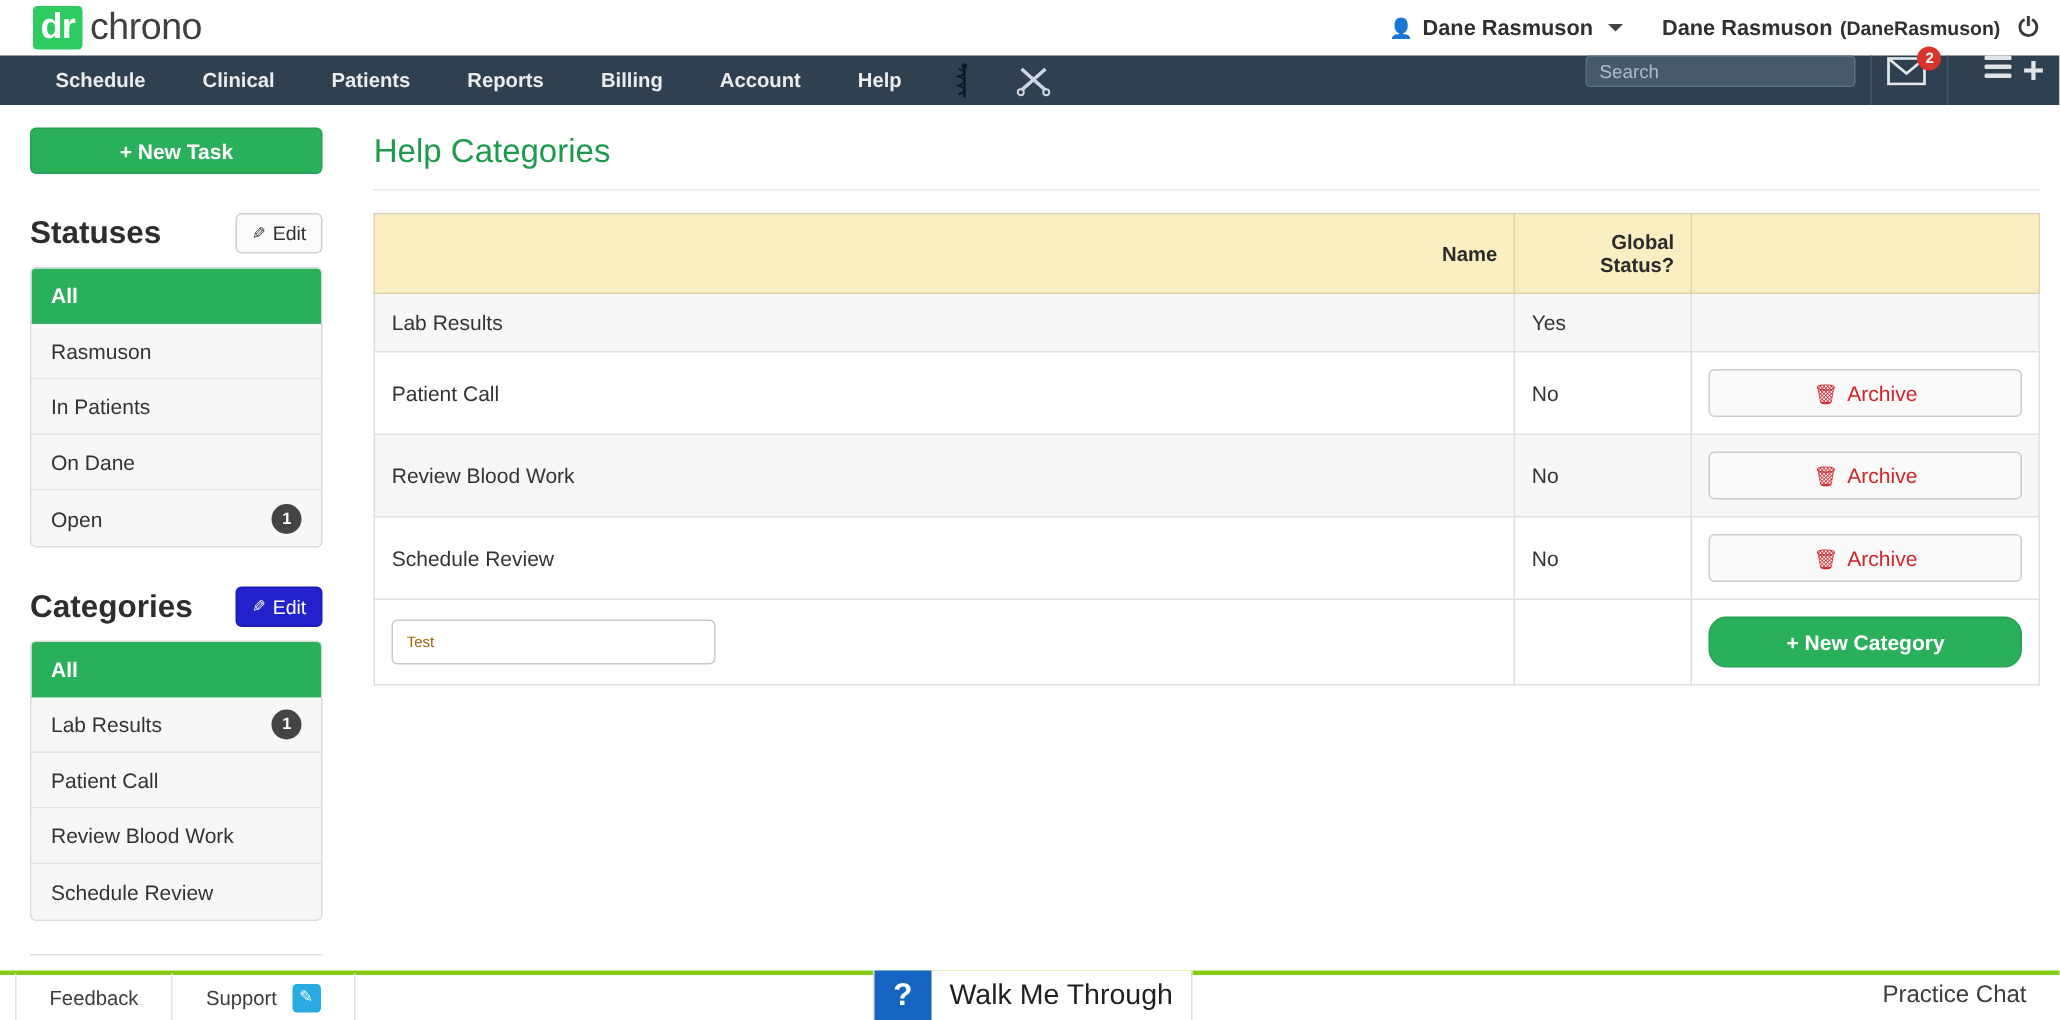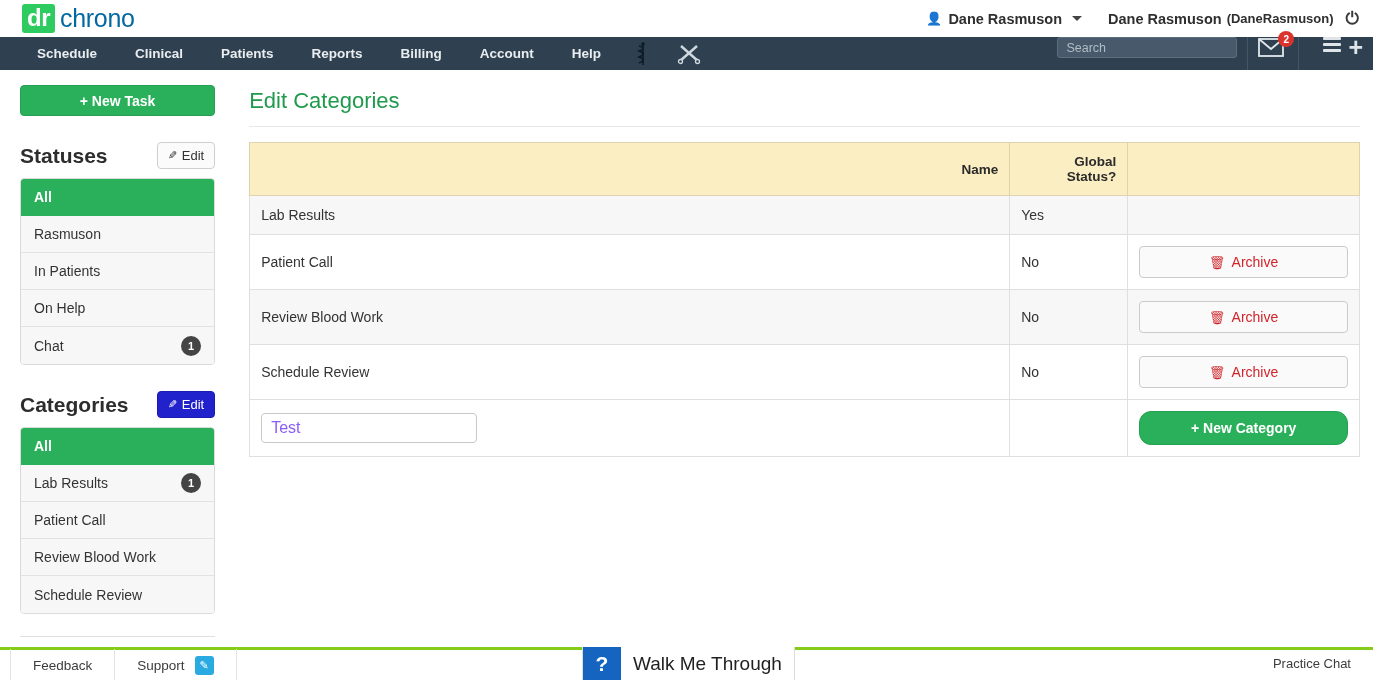--- a/index.html
+++ b/index.html
@@ -25,21 +25,21 @@
     background: #2ecc60;
     color: #fff;
     font-weight: bold;
     font-size: 24px;
     line-height: 26px;
     padding: 1px 5px 2px 5px;
     border-radius: 3px;
     letter-spacing: -0.5px;
   }
   .logo-chrono {
-    color: #0369a1;
+    color: #404040;
     font-size: 25px;
     margin-left: 5px;
     letter-spacing: -0.3px;
   }
   .topbar-right {
     display: flex; align-items: center; gap: 0px;
     font-size: 14.5px; font-weight: bold; color: #2f2f2f;
   }
   .user-menu { display: flex; align-items: center; gap: 6px; cursor: pointer; }
   .user-icon { font-size: 13px; color: #555; }
@@ -217,21 +217,21 @@
     border-radius: 4px;
     color: #d0242a; font-size: 14px;
     padding: 7px 10px; cursor: pointer;
     font-family: "Liberation Sans", sans-serif;
   }
   .trash { font-size: 13px; }
 
   .new-cat-input {
     width: 216px; height: 30px;
     border: 1px solid #c9c9c9; border-radius: 4px;
-    padding: 0 9px; font-size: 16px; color: #8b5cf6;
+    padding: 0 9px; font-size: 10px; color: #a16207;
     outline: none;
     font-family: "Liberation Sans", sans-serif;
   }
   .btn-new-cat {
     width: 100%;
     background: #2ab05b; border: 1px solid #26a053;
     border-radius: 12px; color: #fff;
     font-size: 14px; font-weight: bold;
     padding: 8px 10px; cursor: pointer;
     font-family: "Liberation Sans", sans-serif;
@@ -265,21 +265,21 @@
   }
   .walkme-q {
     background: #1565c0; color: #fff;
     width: 38px; height: 33px;
     display: flex; align-items: center; justify-content: center;
     font-size: 21px; font-weight: bold;
   }
   .walkme-label { font-size: 19px; color: #1f1f1f; padding: 0 12px; white-space: nowrap;}
   .practice-chat {
     position: absolute; right: 22px; bottom: 0;
-    height: 33px; line-height: 33px; font-size: 13px; color: #3c3c3c;
+    height: 33px; line-height: 33px; font-size: 16px; color: #3c3c3c;
     cursor: pointer;
   }
 </style>
 </head>
 <body>
 
 <div class="topbar">
   <div class="logo">
     <span class="logo-dr">dr</span>
     <span class="logo-chrono">chrono</span>
@@ -361,24 +361,24 @@
       <div class="list-item active">
         <span>All</span>
       </div>
       <div class="list-item">
         <span>Rasmuson</span>
       </div>
       <div class="list-item">
         <span>In Patients</span>
       </div>
       <div class="list-item">
-        <span>On Help</span>
-      </div>
-      <div class="list-item">
-        <span>Chat</span>
+        <span>On Dane</span>
+      </div>
+      <div class="list-item">
+        <span>Open</span>
         <span class="count-badge">1</span>
       </div>
     </div>
 
     <div class="section-head">
       <div class="section-title">Categories</div>
       <div class="btn-edit blue">
         <span class="pencil">✎</span>
         <span>Edit</span>
       </div>
@@ -401,21 +401,21 @@
       <div class="list-item">
         <span>Schedule Review</span>
       </div>
     </div>
 
     <div class="sidebar-sep"></div>
     <div class="partial-box"></div>
   </div>
 
   <div class="content">
-    <div class="page-title">Edit Categories</div>
+    <div class="page-title">Help Categories</div>
     <div class="title-rule"></div>
 
     <table class="cat-table">
       <thead>
         <tr>
           <th class="col-name">Name</th>
           <th class="col-status">Global Status?</th>
           <th class="col-action"></th>
         </tr>
       </thead>

